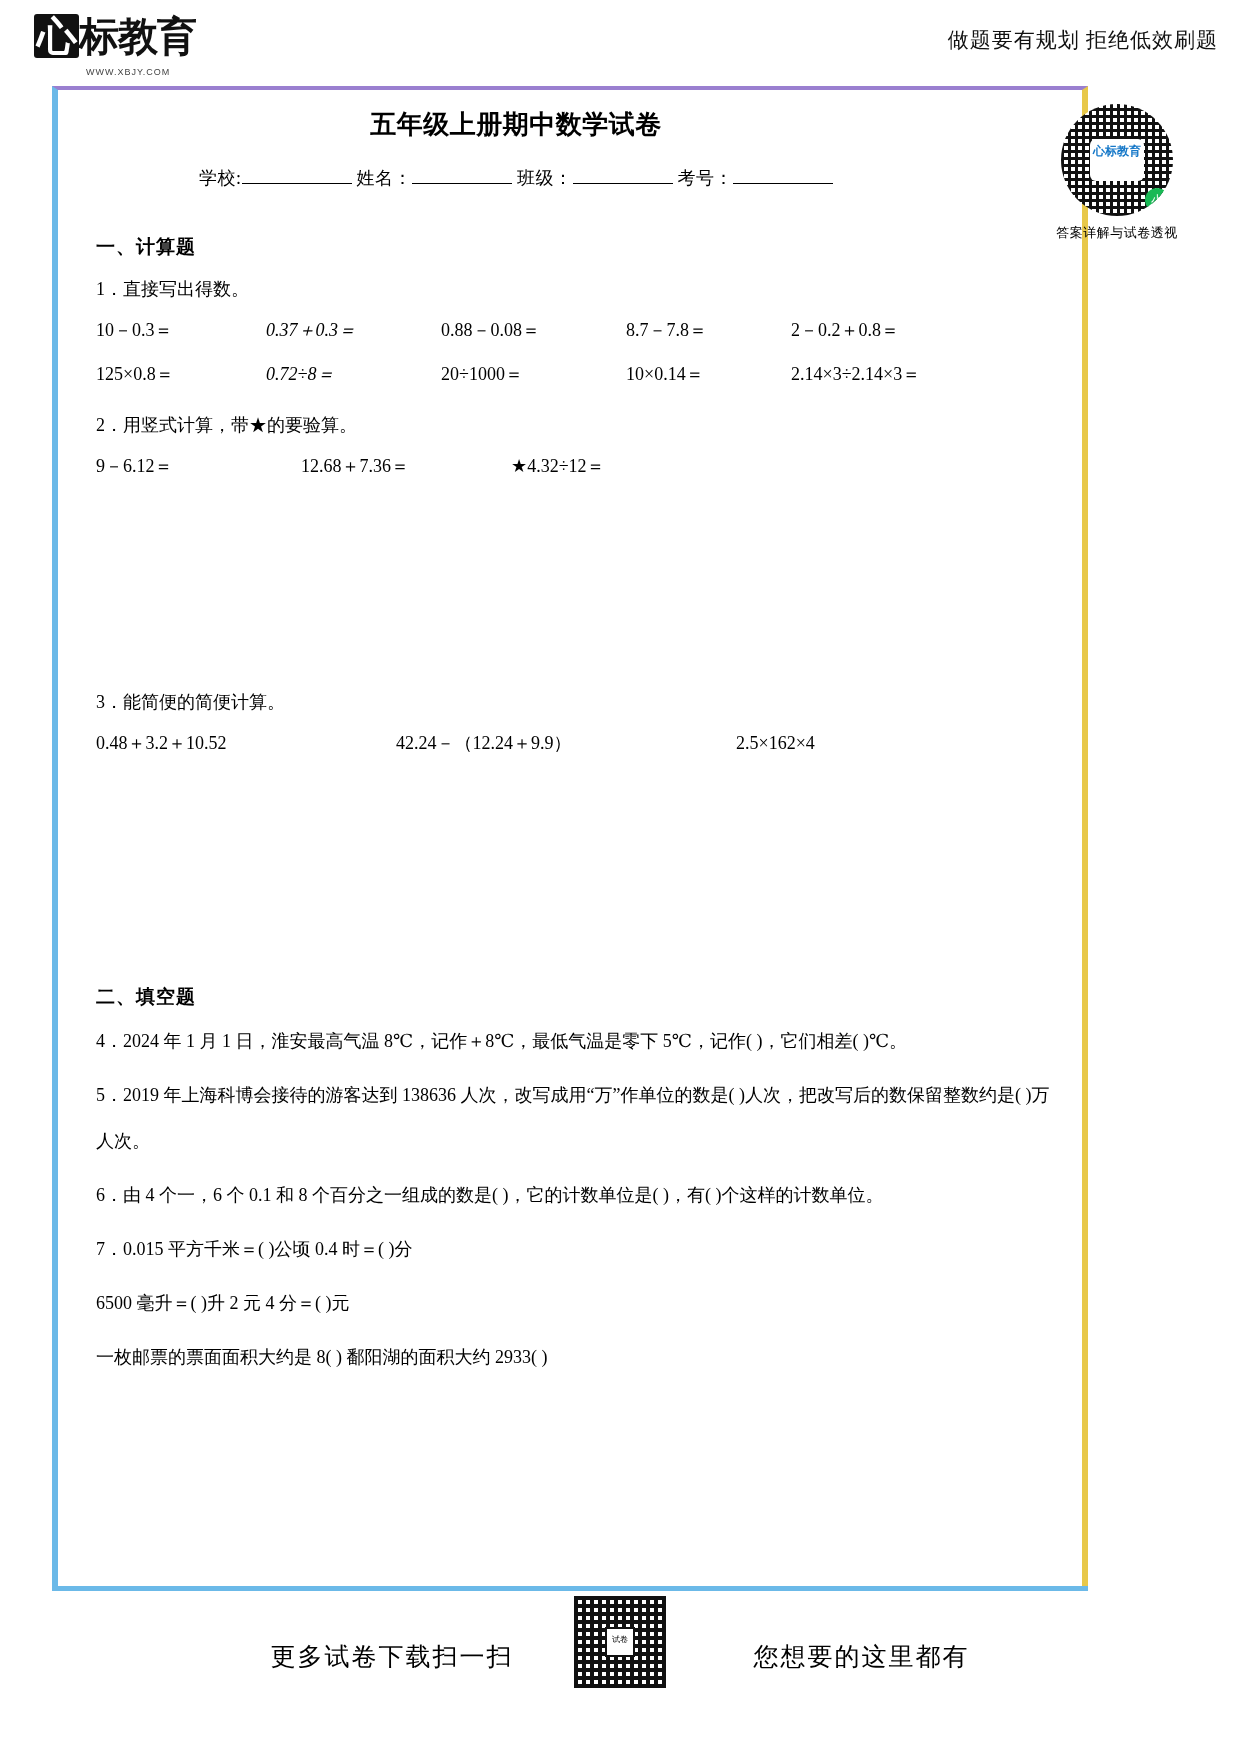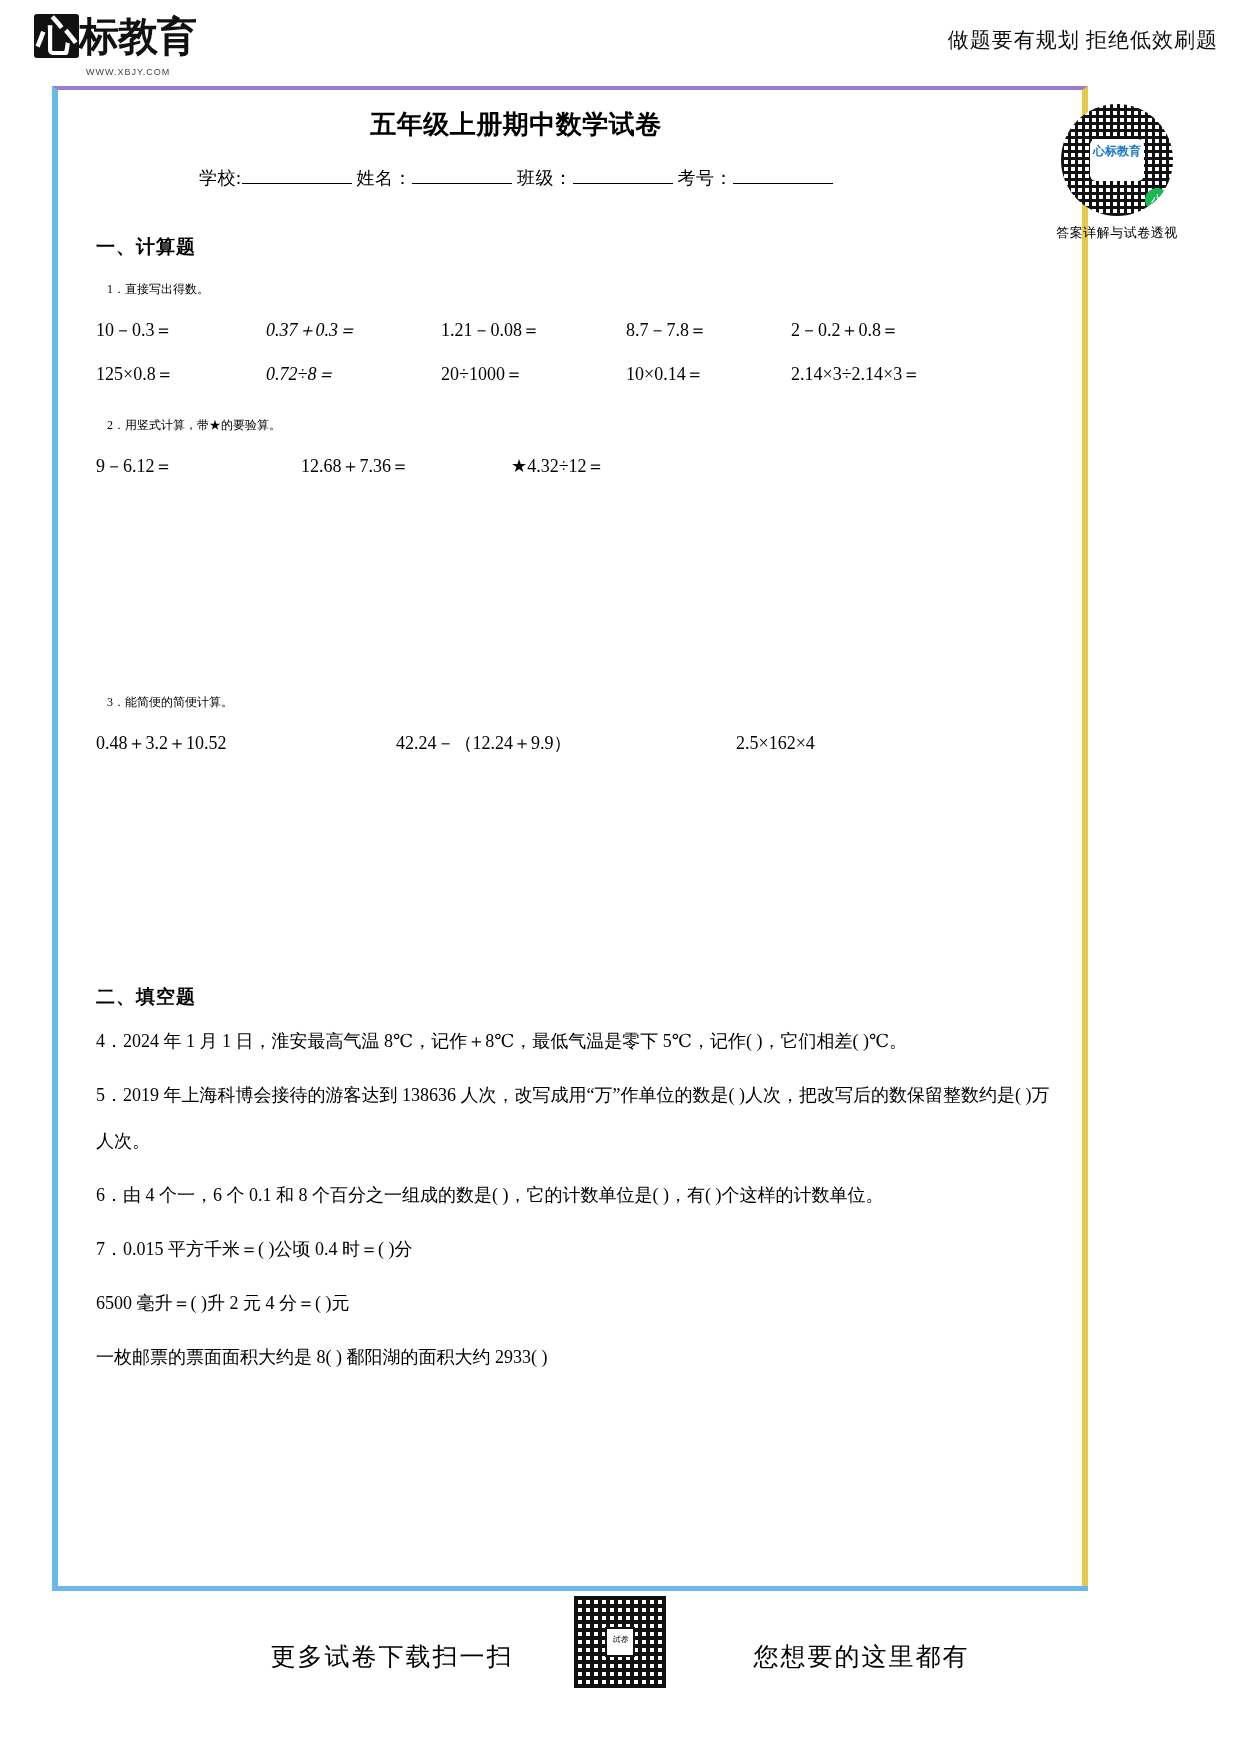--- a/index.html
+++ b/index.html
@@ -166,24 +166,23 @@
 
   
   .section-head {
     font-weight: bold;
     font-size: 19px;
     margin-top: 44px;
     margin-bottom: 6px;
     letter-spacing: 1px;
   }
   .q {
-    font-size: 12px;
+    font-size: 18px;
     line-height: 38px;
     margin-top: 10px;
-    margin-left: 11px;
   }
   .row {
     display: flex;
     font-size: 18px;
     line-height: 44px;
   }
   .row > div { white-space: nowrap; }
   .r1 > div:nth-child(1) { width: 170px; }
   .r1 > div:nth-child(2) { width: 175px; font-style: italic; }
   .r1 > div:nth-child(3) { width: 185px; }
@@ -212,21 +211,20 @@
     position: absolute;
     left: 50%;
     transform: translateX(-50%);
     top: -10px;
     width: 92px;
     height: 92px;
     background:
       repeating-linear-gradient(90deg, #111 0 4px, transparent 4px 8px),
       repeating-linear-gradient(0deg, #111 0 4px, transparent 4px 8px);
     background-color: #fff;
-    font-style: italic;
   }
   .footer-qr-inner {
     position: absolute;
     left: 50%; top: 50%;
     transform: translate(-50%, -50%);
     width: 26px; height: 26px;
     background: #fff;
     border: 2px solid #111;
     font-size: 8px;
     line-height: 22px;
@@ -279,21 +277,21 @@
     <span>班级：</span><span class="blank-m"></span>
     <span>考号：</span><span class="blank-m"></span>
   </div>
 
   <div class="section-head">一、计算题</div>
 
   <div class="q">1．直接写出得数。</div>
   <div class="row r1">
     <div>10－0.3＝</div>
     <div>0.37＋0.3＝</div>
-    <div>1.21－0.08＝</div>
+    <div>0.88－0.08＝</div>
     <div>8.7－7.8＝</div>
     <div>2－0.2＋0.8＝</div>
   </div>
   <div class="row r1">
     <div>125×0.8＝</div>
     <div>0.72÷8＝</div>
     <div>20÷1000＝</div>
     <div>10×0.14＝</div>
     <div>2.14×3÷2.14×3＝</div>
   </div>

